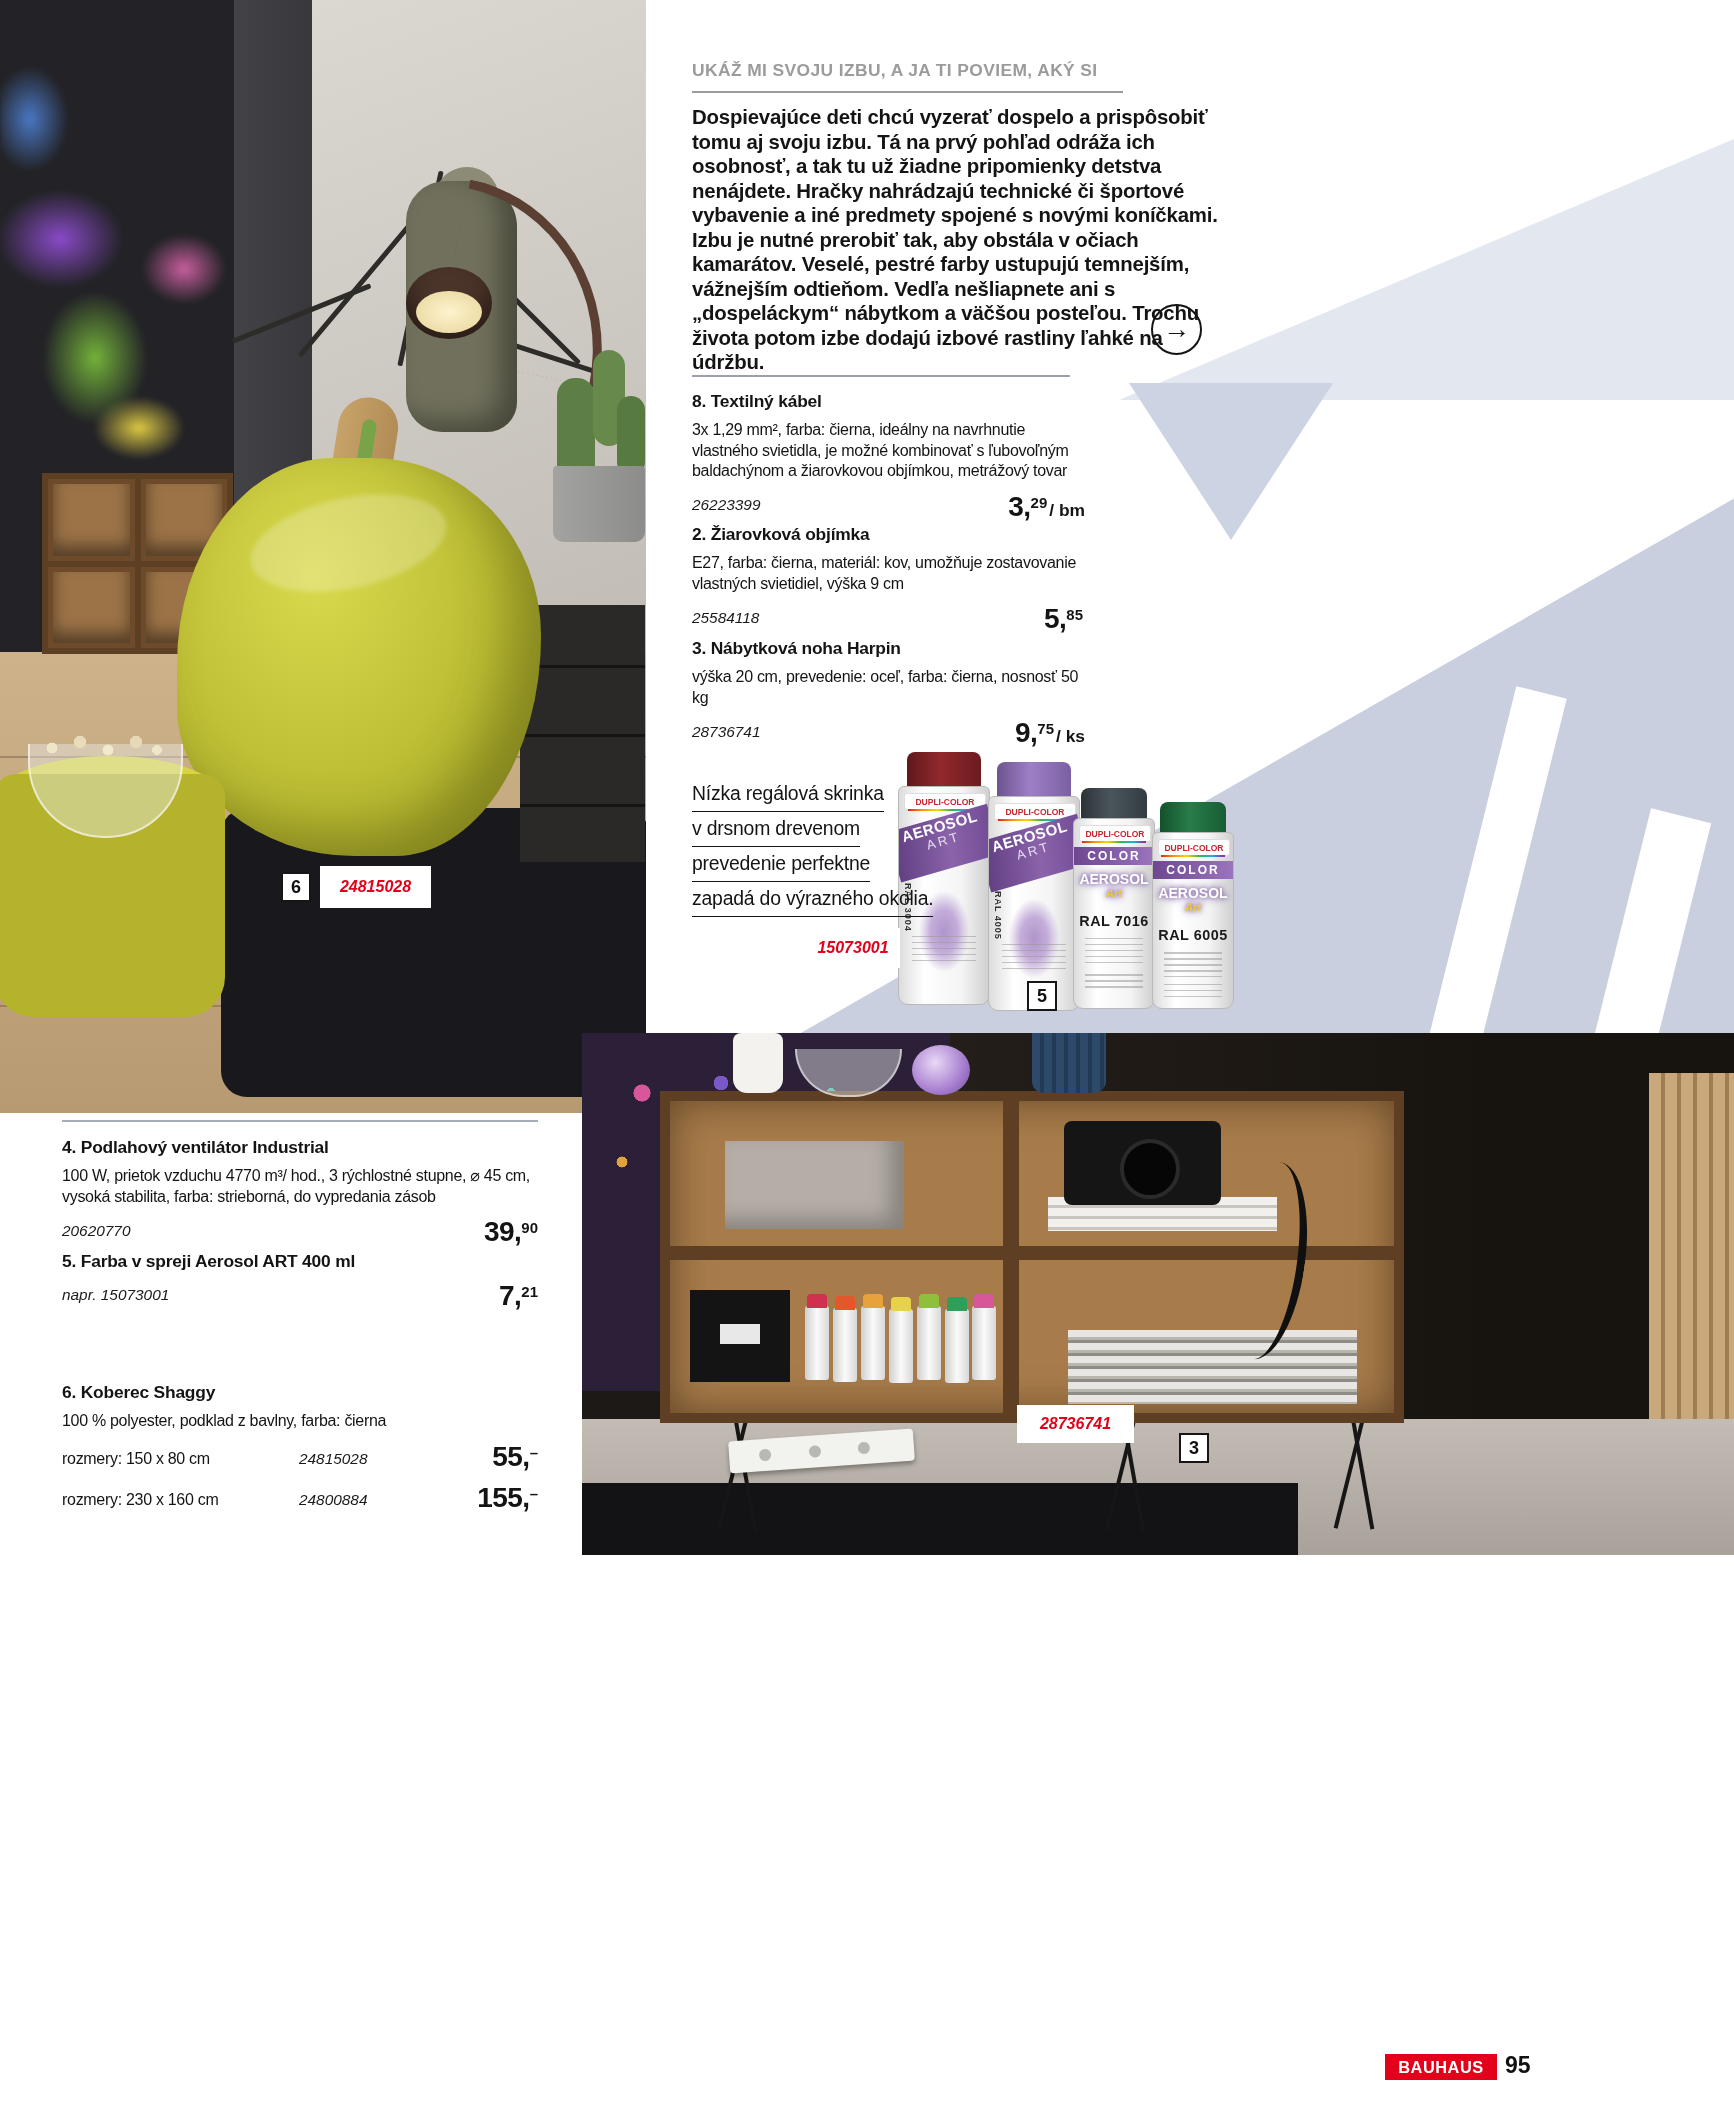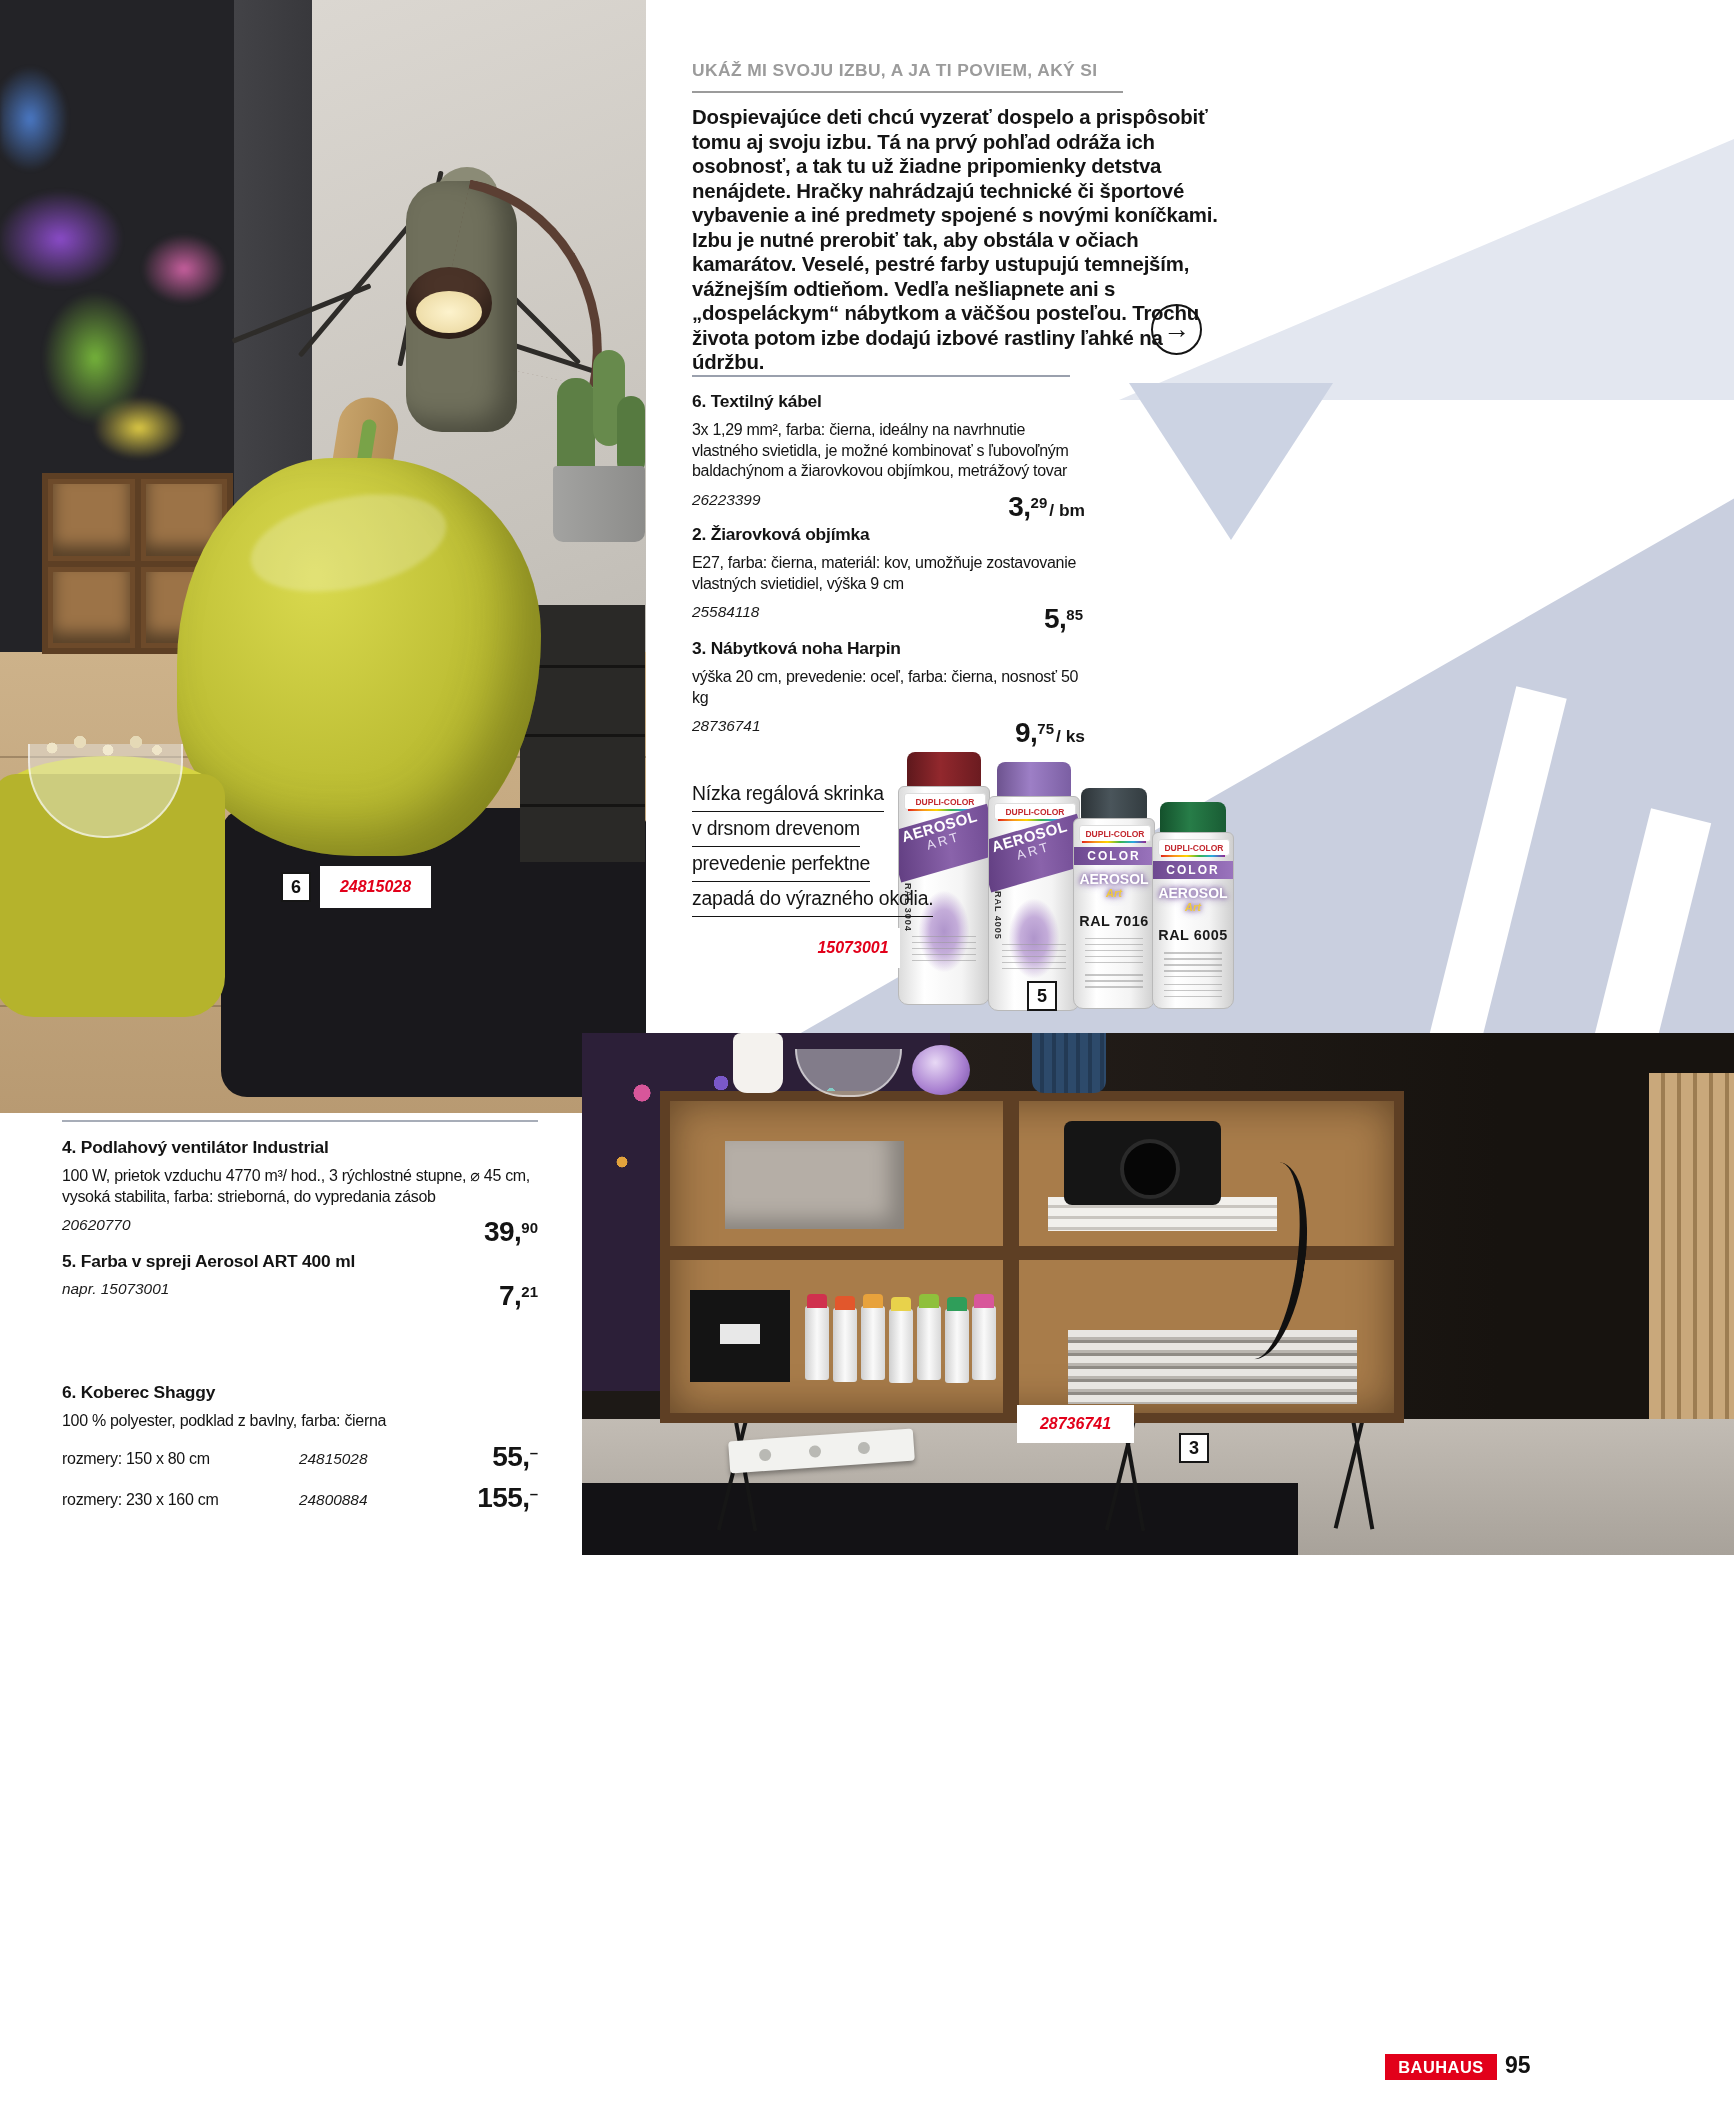--- a/index.html
+++ b/index.html
@@ -29,21 +29,21 @@
   .heading{left:692px;top:60px;width:431px;color:#9b9b9b;font-weight:bold;font-size:17.4px;
            letter-spacing:0.4px;white-space:nowrap;border-bottom:2px solid #9b9b9b;padding-bottom:10px;z-index:20;}
   .bodytext{left:692px;top:105px;width:537px;font-size:20.4px;line-height:24.5px;letter-spacing:-0.2px;z-index:20;font-weight:bold;}
   .arrow-circle{left:1151px;top:304px;width:47px;height:47px;border:2.5px solid #141414;border-radius:50%;
            display:flex;align-items:center;justify-content:center;font-size:27px;color:#141414;
            background:transparent;z-index:25;cursor:pointer;}
   .div-right{left:692px;top:375px;width:378px;z-index:20;}
   .prod{z-index:20;}
   .prod h3{margin:0 0 8px 0;font-size:17.4px;font-weight:bold;letter-spacing:-0.2px;}
   .prod .desc{margin:0 0 9px 0;font-size:16px;line-height:20.5px;letter-spacing:-0.3px;}
-  .skurow{display:flex;justify-content:space-between;align-items:flex-start;gap:16px;}
+  .skurow{display:flex;justify-content:space-between;align-items:center;gap:16px;}
   .sku{font-style:italic;font-size:15.4px;color:#1a1a1a;padding-bottom:3px;}
   .price{white-space:nowrap;}
   .price .pi{font-weight:bold;font-size:28px;letter-spacing:-0.5px;}
   .price sup{font-weight:bold;font-size:15px;position:relative;top:-0.1em;vertical-align:super;letter-spacing:0;}
   .price .pu{font-weight:bold;font-size:17.4px;margin-left:2px;}
   .p1{left:692px;top:391px;width:393px;}
   .p2{left:692px;top:524px;width:393px;}
   .p3{left:692px;top:638px;width:393px;}
 
   
@@ -268,21 +268,21 @@
   </div>
   <div class="abs badge badge6">6</div>
   <div class="abs photo-sku skuL">24815028</div>
 
   <div class="abs heading">UKÁŽ MI SVOJU IZBU, A JA TI POVIEM, AKÝ SI</div>
   <p class="abs bodytext" style="margin:0">Dospievajúce deti chcú vyzerať dospelo a prispôsobiť tomu aj svoju izbu. Tá na prvý pohľad odráža ich osobnosť, a tak tu už žiadne pripomienky detstva nenájdete. Hračky nahrádzajú technické či športové vybavenie a iné predmety spojené s novými koníčkami. Izbu je nutné prerobiť tak, aby obstála v očiach kamarátov. Veselé, pestré farby ustupujú temnejším, vážnejším odtieňom. Vedľa nešliapnete ani s „dospeláckym“ nábytkom a väčšou posteľou. Trochu života potom izbe dodajú izbové rastliny ľahké na údržbu.</p>
   <div class="abs arrow-circle">→</div>
   <div class="abs divider div-right"></div>
 
   <div class="abs prod p1">
-    <h3>6. Textilný kábel</h3>
+    <h3>8. Textilný kábel</h3>
     <p class="desc">3x 1,29 mm², farba: čierna, ideálny na navrhnutie vlastného svietidla, je možné kombinovať s ľubovoľným baldachýnom a žiarovkovou objímkou, metrážový tovar</p>
     <div class="skurow">
       <span class="sku">26223399</span>
       <span class="price"><b class="pi">3,</b><sup>29</sup><b class="pu">/ bm</b></span>
     </div>
   </div>
 
   <div class="abs prod p2">
     <h3>2. Žiarovková objímka</h3>
     <p class="desc">E27, farba: čierna, materiál: kov, umožňuje zostavovanie vlastných svietidiel, výška 9 cm</p>

